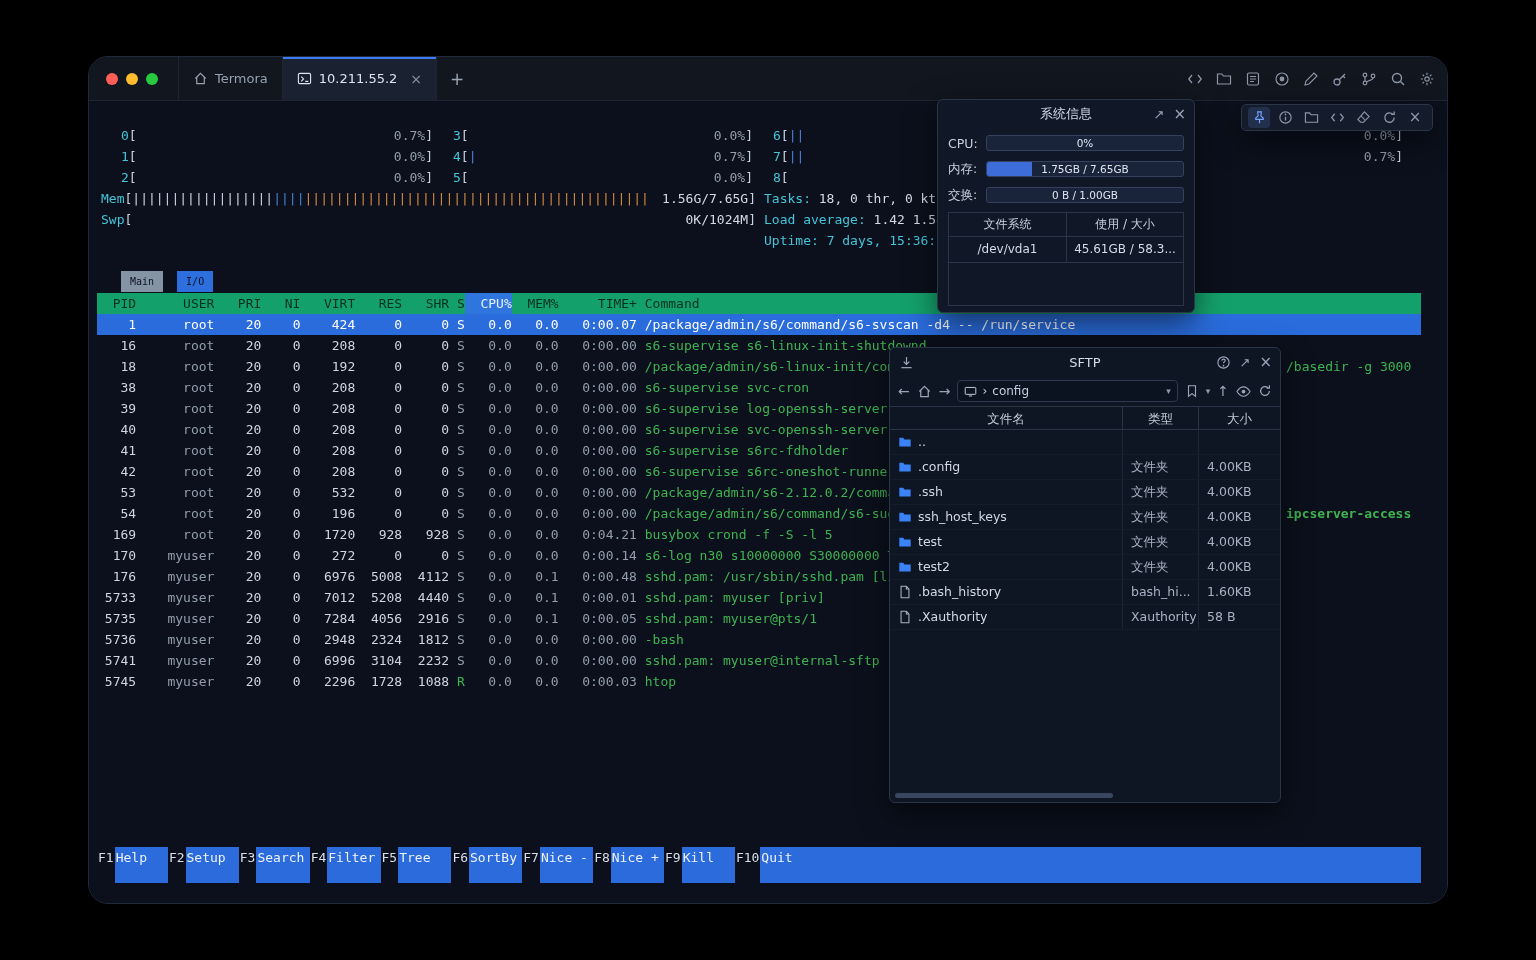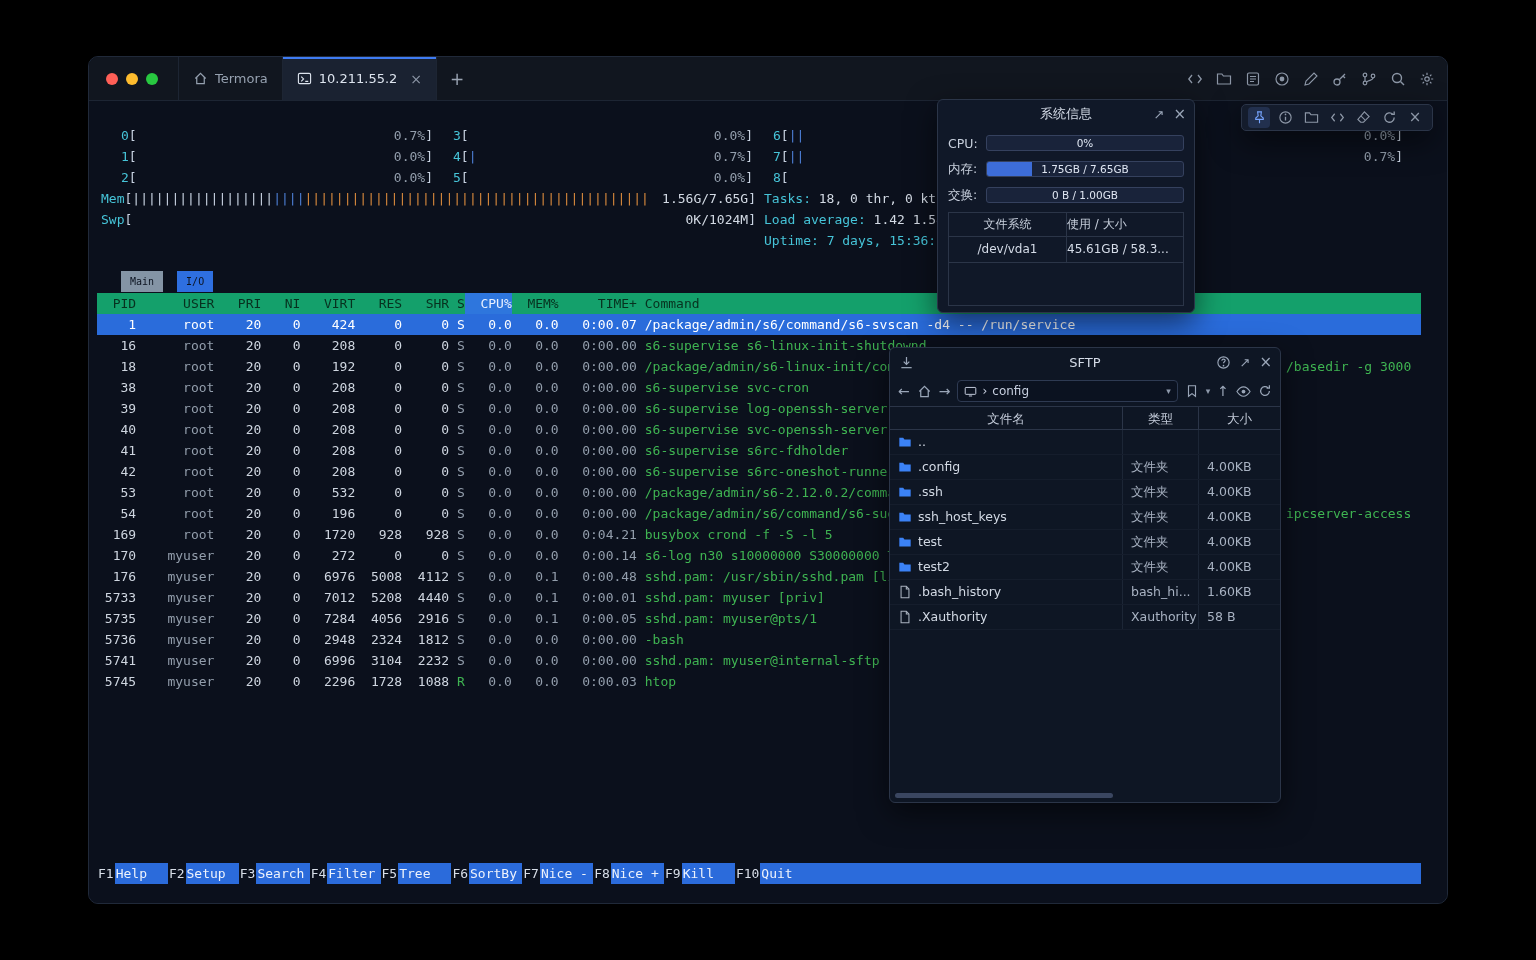--- a/index.html
+++ b/index.html
@@ -1,17 +1,17 @@
 <!DOCTYPE html>
 <html style="--win: #0d1420; --titlebar: #11161f; --term: #0b101c; --cyan: #46c4d8; --green: #3fb452; --bright: #d3dae4; --dim: #939eac; --sel: #2a6cdb; --fkey: #2b6bdb; --hdr: #14a06b; --hdrtext: #07311f; --cpuhdr: #2e76dd; --panel: #101828; --panel2: #0e1624; --border: #2b3548; --accent: #3e7bf2; --folder: #3b82f6; --barfill: #3d6dd8; --pipe_grey: #c9d3e2; --pipe_blue: #4d7fd6; --pipe_orange: #d98a3d; --maintab_bg: #8494a5; --iotab_bg: #2e6fe0;"><head>
 <meta charset="utf-8">
 <style>
   *{margin:0;padding:0;box-sizing:border-box}
   html,body{width:1536px;height:960px;background:#000;overflow:hidden;font-family:"DejaVu Sans",sans-serif}
-  .window{position:absolute;left:88px;top:56px;width:1360px;height:848px;background:var(--win);border:1px solid #202939;border-radius:10px;overflow:hidden;box-shadow:0 18px 60px rgba(0,0,0,.7)}
+  .window{position:absolute;left:88px;top:56px;width:1360px;height:848px;background:var(--win);border:1px solid #202939;border-radius:20px;overflow:hidden;box-shadow:0 18px 60px rgba(0,0,0,.7)}
   
   .titlebar{position:absolute;left:0;top:0;right:0;height:44px;background:var(--titlebar);border-bottom:1px solid #1d2533;display:flex;align-items:stretch}
   .traffic{display:flex;gap:8px;align-items:center;padding:0 20px 0 17px}
   .dot{width:12px;height:12px;border-radius:50%}
   .tab{display:flex;align-items:center;gap:7px;padding:0 14px;color:#96a1b0;font-size:13px;border-right:1px solid #1d2533;cursor:default}
   .tab.first{border-left:1px solid #1d2533}
   .tab.active{background:#1a2231;color:#dde4ee;box-shadow:inset 0 2px 0 var(--accent)}
   .tab .tclose{margin-left:6px;color:#8b95a5;font-size:14px}
   .newtab{display:flex;align-items:center;padding:0 13px;color:#9aa4b2;font-size:17px}
   .tb-icons{position:absolute;right:12px;top:0;height:44px;display:flex;align-items:center;gap:12px;color:#8c96a6}
@@ -58,21 +58,21 @@
   #proc-rows{position:absolute;left:8px;right:26px;top:213px}
   .pr{height:21px;line-height:21px;display:flex;white-space:pre}
   .pr .c-pid,.pr .c-pri,.pr .c-ni,.pr .c-virt,.pr .c-res,.pr .c-shr{color:#cfd6e0}
   .pr .c-user,.pr .c-s,.pr .c-cpu,.pr .c-mem,.pr .c-time{color:var(--dim)}
   .pr .c-cmd{color:var(--green)}
   .pr .run{color:var(--green)}
   .pr.sel{background:var(--sel)}
   .pr.sel span{color:#fff}
   .frag{position:absolute;color:var(--green);height:21px;line-height:21px;white-space:pre}
   
-  #fkey-bar{top:762px;height:21px;display:flex}
+  #fkey-bar{top:746px;height:36px;display:flex}
   .fk{color:#d8dee8;padding:0 1px;flex:none}
   .fl{background:var(--fkey);color:#eef3fc;min-width:6.8ch;padding:0 3px 0 1px;flex:none}
   .ffill{flex:1;background:var(--fkey)}
   
   .panel{position:absolute;background:var(--panel);border:1px solid var(--border);border-radius:6px;box-shadow:0 10px 30px rgba(0,0,0,.55);color:#d5dce8}
   .p-head{position:relative;height:28px;display:flex;align-items:center;justify-content:center;font-size:13px}
   .p-icons{position:absolute;right:8px;top:0;height:28px;display:flex;align-items:center;gap:9px;color:#9aa6b8}
   .p-lefticon{position:absolute;left:9px;top:0;height:28px;display:flex;align-items:center;color:#9aa6b8}
   .xicon{font-size:15px;line-height:1}
   
@@ -80,21 +80,21 @@
   .si-row{position:absolute;left:10px;right:10px;height:18px;display:flex;align-items:center;font-size:12.5px;color:#c7cfdc}
   .si-label{width:38px;flex:none}
   .pbar{position:relative;flex:1;height:16px;background:#19233a;border:1px solid #35415e;border-radius:3px;overflow:hidden}
   .pfill{position:absolute;left:0;top:0;bottom:0;background:var(--barfill)}
   .ptext{position:relative;display:block;text-align:center;font-size:10.5px;line-height:14px;color:#dfe6f2}
   .fst{position:absolute;left:10px;right:10px;top:112px;height:94px;border:1px solid var(--border);font-size:12px}
   .fst-row{display:flex;height:24px;line-height:23px}
   .fst-row.hd{border-bottom:1px solid var(--border);color:#c7cfdc}
   .fst-row.dt{height:26px;line-height:25px;border-bottom:1px solid var(--border)}
   .fst-c1{width:118px;text-align:center;border-right:1px solid var(--border)}
-  .fst-c2{flex:1;overflow:hidden;white-space:nowrap}
+  .fst-c2{flex:1;text-align:center;overflow:hidden;white-space:nowrap}
   
   .strip{left:1152px;top:47px;width:192px;height:27px;border-radius:5px;background:#141c2c;display:flex;align-items:center;justify-content:space-around;padding:0 4px;color:#8c96a6}
   .strip .si{display:flex;align-items:center;justify-content:center;width:22px;height:21px;border-radius:4px}
   .strip .si.active{color:#76a4ff;background:#22304e}
   
   .sftp{left:800px;top:290px;width:392px;height:456px;background:var(--panel2)}
   .nav{position:absolute;left:0;top:28px;right:0;height:30px;display:flex;align-items:center;gap:7px;padding:0 8px;color:#9aa6b8}
   .navtxt{font-size:14px;line-height:1}
   .crumb{flex:1;height:22px;display:flex;align-items:center;gap:5px;background:#0b1220;border:1px solid #2e3a52;border-radius:4px;padding:0 6px;color:#c6cede;font-size:12px}
   .crumb .grow{flex:1}
@@ -334,21 +334,21 @@
         <div class="pr" data-interactable="true"><span class="c-pid" data-interactable="false">176</span><span class="c-user" data-interactable="false">myuser</span><span class="c-pri" data-interactable="false">20</span><span class="c-ni" data-interactable="false">0</span><span class="c-virt" data-interactable="false">6976</span><span class="c-res" data-interactable="false">5008</span><span class="c-shr" data-interactable="false">4112</span><span class="c-s" data-interactable="false">S</span><span class="c-cpu" data-interactable="false">0.0</span><span class="c-mem" data-interactable="false">0.1</span><span class="c-time" data-interactable="false">0:00.48</span><span class="c-cmd" data-interactable="false">sshd.pam: /usr/sbin/sshd.pam [listener] 0 of 10-100 startups</span></div>
         <div class="pr" data-interactable="true"><span class="c-pid" data-interactable="false">5733</span><span class="c-user" data-interactable="false">myuser</span><span class="c-pri" data-interactable="false">20</span><span class="c-ni" data-interactable="false">0</span><span class="c-virt" data-interactable="false">7012</span><span class="c-res" data-interactable="false">5208</span><span class="c-shr" data-interactable="false">4440</span><span class="c-s" data-interactable="false">S</span><span class="c-cpu" data-interactable="false">0.0</span><span class="c-mem" data-interactable="false">0.1</span><span class="c-time" data-interactable="false">0:00.01</span><span class="c-cmd" data-interactable="false">sshd.pam: myuser [priv]</span></div>
         <div class="pr" data-interactable="true"><span class="c-pid" data-interactable="false">5735</span><span class="c-user" data-interactable="false">myuser</span><span class="c-pri" data-interactable="false">20</span><span class="c-ni" data-interactable="false">0</span><span class="c-virt" data-interactable="false">7284</span><span class="c-res" data-interactable="false">4056</span><span class="c-shr" data-interactable="false">2916</span><span class="c-s" data-interactable="false">S</span><span class="c-cpu" data-interactable="false">0.0</span><span class="c-mem" data-interactable="false">0.1</span><span class="c-time" data-interactable="false">0:00.05</span><span class="c-cmd" data-interactable="false">sshd.pam: myuser@pts/1</span></div>
         <div class="pr" data-interactable="true"><span class="c-pid" data-interactable="false">5736</span><span class="c-user" data-interactable="false">myuser</span><span class="c-pri" data-interactable="false">20</span><span class="c-ni" data-interactable="false">0</span><span class="c-virt" data-interactable="false">2948</span><span class="c-res" data-interactable="false">2324</span><span class="c-shr" data-interactable="false">1812</span><span class="c-s" data-interactable="false">S</span><span class="c-cpu" data-interactable="false">0.0</span><span class="c-mem" data-interactable="false">0.0</span><span class="c-time" data-interactable="false">0:00.00</span><span class="c-cmd" data-interactable="false">-bash</span></div>
         <div class="pr" data-interactable="true"><span class="c-pid" data-interactable="false">5741</span><span class="c-user" data-interactable="false">myuser</span><span class="c-pri" data-interactable="false">20</span><span class="c-ni" data-interactable="false">0</span><span class="c-virt" data-interactable="false">6996</span><span class="c-res" data-interactable="false">3104</span><span class="c-shr" data-interactable="false">2232</span><span class="c-s" data-interactable="false">S</span><span class="c-cpu" data-interactable="false">0.0</span><span class="c-mem" data-interactable="false">0.0</span><span class="c-time" data-interactable="false">0:00.00</span><span class="c-cmd" data-interactable="false">sshd.pam: myuser@internal-sftp</span></div>
         <div class="pr" data-interactable="true"><span class="c-pid" data-interactable="false">5745</span><span class="c-user" data-interactable="false">myuser</span><span class="c-pri" data-interactable="false">20</span><span class="c-ni" data-interactable="false">0</span><span class="c-virt" data-interactable="false">2296</span><span class="c-res" data-interactable="false">1728</span><span class="c-shr" data-interactable="false">1088</span><span class="c-s run" data-interactable="false">R</span><span class="c-cpu" data-interactable="false">0.0</span><span class="c-mem" data-interactable="false">0.0</span><span class="c-time" data-interactable="false">0:00.03</span><span class="c-cmd" data-interactable="false">htop</span></div>
       </div>
 
     <div class="trow" id="fkey-bar" data-interactable="false"><span class="fk" data-interactable="false">F1</span><span class="fl" data-interactable="true">Help</span><span class="fk" data-interactable="false">F2</span><span class="fl" data-interactable="true">Setup</span><span class="fk" data-interactable="false">F3</span><span class="fl" data-interactable="true">Search</span><span class="fk" data-interactable="false">F4</span><span class="fl" data-interactable="true">Filter</span><span class="fk" data-interactable="false">F5</span><span class="fl" data-interactable="true">Tree</span><span class="fk" data-interactable="false">F6</span><span class="fl" data-interactable="true">SortBy</span><span class="fk" data-interactable="false">F7</span><span class="fl" data-interactable="true">Nice -</span><span class="fk" data-interactable="false">F8</span><span class="fl" data-interactable="true">Nice +</span><span class="fk" data-interactable="false">F9</span><span class="fl" data-interactable="true">Kill</span><span class="fk" data-interactable="false">F10</span><span class="fl" data-interactable="true">Quit</span><span class="ffill" data-interactable="false"></span></div>
   <span class="frag" data-interactable="false" style="top: 255px; left: 1197px;">/basedir -g 3000</span>
-      <span class="frag" data-interactable="false" style="top: 402px; left: 1197px;">ipcserver-access</span>
+      <span class="frag" data-interactable="false" style="top: 402px; left: 1197px; font-weight: bold;">ipcserver-access</span>
     </div>
 
   <div class="panel sysinfo" data-interactable="false">
     <div class="p-head" data-interactable="false">
       <span data-interactable="false">系统信息</span>
       <span class="p-icons">
         <span data-interactable="true">↗</span>
         <span class="xicon" data-interactable="true">×</span>
       </span>
     </div>

